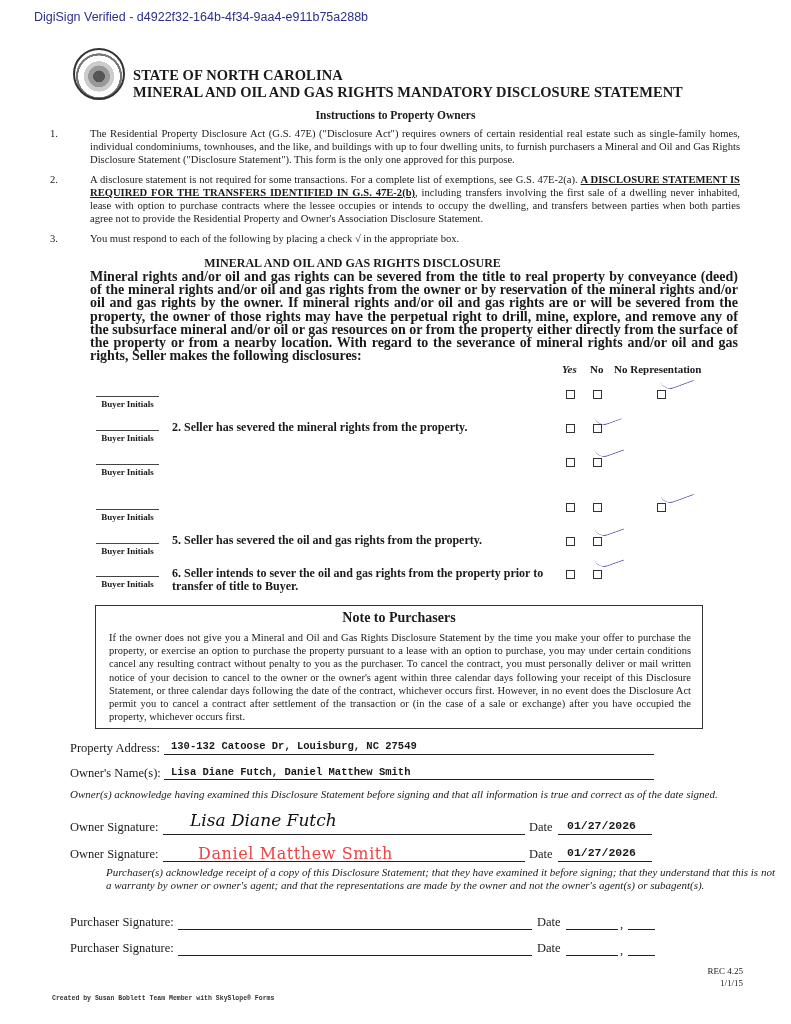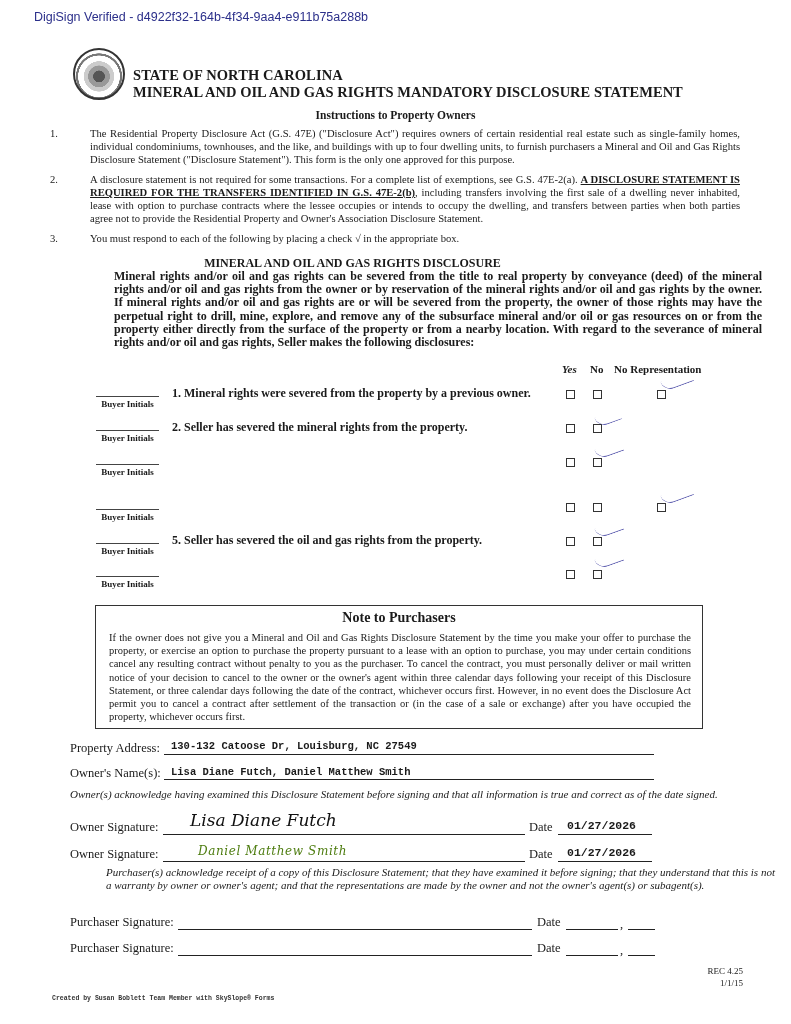--- a/index.html
+++ b/index.html
@@ -12,38 +12,38 @@
           border: 2px solid #333; box-sizing: border-box; background:
           radial-gradient(circle at 50% 55%, #555 0 16%, #999 17% 30%, #ccc 31% 42%, #fff 43% 58%, #777 59% 64%, #fff 65%); }
   .title1 { left: 133px; top: 67px; font-size: 14.5px; font-weight: bold; letter-spacing: 0.1px; }
   .title2 { left: 133px; top: 84px; font-size: 14.5px; font-weight: bold; }
   .instr-head { left: 0; width: 791px; top: 109px; text-align: center; font-size: 11.5px; font-weight: bold; }
   .instr { left: 50px; width: 690px; font-size: 10.6px; line-height: 12.9px; }
   .instr .num { position: absolute; left: 0; top: 0; }
   .instr .txt { margin-left: 40px; text-align: justify; }
   .u { text-decoration: underline; font-weight: bold; }
   .sec-head { left: 0; width: 705px; top: 256px; text-align: center; font-size: 12px; font-weight: bold; }
-  .sec-body { left: 90px; width: 648px; top: 270px; font-size: 12px; line-height: 13.2px; font-weight: bold; text-align: justify; margin-left: 24px; }
+  .sec-body { left: 90px; width: 648px; top: 270px; font-size: 14px; line-height: 13.2px; font-weight: bold; text-align: justify; }
   .colhdr { top: 363px; font-size: 11px; font-weight: bold; }
   .row { left: 96px; width: 640px; height: 34px; }
   .initials { position: absolute; left: 0; width: 63px; top: 9px; border-top: 1px solid #444; padding-top: 2px;
               font-size: 9px; font-weight: bold; text-align: center; }
   .question { position: absolute; left: 76px; width: 390px; top: 0; font-size: 12px; font-weight: bold; line-height: 13px; }
   .cb { position: absolute; width: 9px; height: 9px; border: 1px solid #333; box-sizing: border-box; background: #fff; }
   .tick { position: absolute; width: 32px; height: 10px; border-bottom: 1.2px solid #5f5fb0;
           border-radius: 0 0 0 40px; transform: rotate(-20deg); transform-origin: left bottom; }
   .note { left: 95px; top: 605px; width: 608px; height: 124px; border: 1px solid #333; box-sizing: border-box; }
   .note-title { position: absolute; left: 0; width: 100%; top: 4px; text-align: center; font-size: 14px; font-weight: bold; }
   .note-body { position: absolute; left: 13px; width: 582px; top: 25px; font-size: 10.5px; line-height: 13.2px; text-align: justify; }
   .lbl { font-size: 12.5px; }
   .field-line { position: absolute; border-bottom: 1px solid #222; }
   .mono { font-family: "Liberation Mono", "DejaVu Sans Mono", monospace; font-weight: bold; font-size: 10.5px; }
   .ital { font-style: italic; font-size: 11px; line-height: 13px; }
   .sig1 { font-family: "DejaVu Serif", serif; font-style: italic; font-size: 17px; color: #111; }
-  .sig2 { font-family: "DejaVu Serif", serif; font-style: italic; font-size: 12px; color: #4d7c0f; letter-spacing: 0.6px; }
+  .sig2 { font-family: "DejaVu Serif", serif; font-size: 16px; color: #ef4444; letter-spacing: 0.6px; }
   .rec { right: 48px; top: 965px; text-align: right; font-size: 9px; line-height: 12px; }
   .created { left: 52px; top: 995px; font-family: "Liberation Mono", "DejaVu Sans Mono", monospace; font-size: 6.5px; font-weight: bold; color: #333; }
 </style>
 </head>
 <body>
 
 <div class="abs digisign">DigiSign Verified - d4922f32-164b-4f34-9aa4-e911b75a288b</div>
 
 <div class="abs seal"></div>
 <div class="abs title1">STATE OF NORTH CAROLINA</div>
@@ -66,21 +66,20 @@
 
 <div class="abs sec-head">MINERAL AND OIL AND GAS RIGHTS DISCLOSURE</div>
 <div class="abs sec-body">Mineral rights and/or oil and gas rights can be severed from the title to real property by conveyance (deed) of the mineral rights and/or oil and gas rights from the owner or by reservation of the mineral rights and/or oil and gas rights by the owner. If mineral rights and/or oil and gas rights are or will be severed from the property, the owner of those rights may have the perpetual right to drill, mine, explore, and remove any of the subsurface mineral and/or oil or gas resources on or from the property either directly from the surface of the property or from a nearby location. With regard to the severance of mineral rights and/or oil and gas rights, Seller makes the following disclosures:</div>
 
 <div class="abs colhdr" style="left:562px;font-style:italic;">Yes</div>
 <div class="abs colhdr" style="left:590px;">No</div>
 <div class="abs colhdr" style="left:614px;">No Representation</div>
 
 <div class="abs row" style="top:387px;">
   <div class="initials">Buyer Initials</div>
-  <div class="question">1. Mineral rights were severed from the property by a previous owner.</div>
   <div class="cb" style="left:470px;top:3px;"></div>
   <div class="cb" style="left:497px;top:3px;"></div>
   <div class="cb" style="left:561px;top:3px;"></div>
   <div class="tick" style="left:568px;top:-6px;"></div>
 </div>
 
 <div class="abs row" style="top:421px;">
   <div class="initials">Buyer Initials</div>
   <div class="question">2. Seller has severed the mineral rights from the property.</div>
   <div class="cb" style="left:470px;top:3px;"></div>
@@ -106,20 +105,21 @@
 <div class="abs row" style="top:534px;">
   <div class="initials">Buyer Initials</div>
   <div class="question">5. Seller has severed the oil and gas rights from the property.</div>
   <div class="cb" style="left:470px;top:3px;"></div>
   <div class="cb" style="left:497px;top:3px;"></div>
   <div class="tick" style="left:502px;top:-6px;width:28px;"></div>
 </div>
 
 <div class="abs row" style="top:567px;height:38px;">
   <div class="initials">Buyer Initials</div>
+  <div class="question">6. Seller intends to sever the oil and gas rights from the property prior to transfer of title to Buyer.</div>
   <div class="cb" style="left:470px;top:3px;"></div>
   <div class="cb" style="left:497px;top:3px;"></div>
   <div class="tick" style="left:502px;top:-8px;width:28px;"></div>
 </div>
 
 <div class="abs note">
   <div class="note-title">Note to Purchasers</div>
   <div class="note-body">If the owner does not give you a Mineral and Oil and Gas Rights Disclosure Statement by the time you make your offer to purchase the property, or exercise an option to purchase the property pursuant to a lease with an option to purchase, you may under certain conditions cancel any resulting contract without penalty to you as the purchaser. To cancel the contract, you must personally deliver or mail written notice of your decision to cancel to the owner or the owner's agent within three calendar days following your receipt of this Disclosure Statement, or three calendar days following the date of the contract, whichever occurs first. However, in no event does the Disclosure Act permit you to cancel a contract after settlement of the transaction or (in the case of a sale or exchange) after you have occupied the property, whichever occurs first.</div>
 </div>
 

